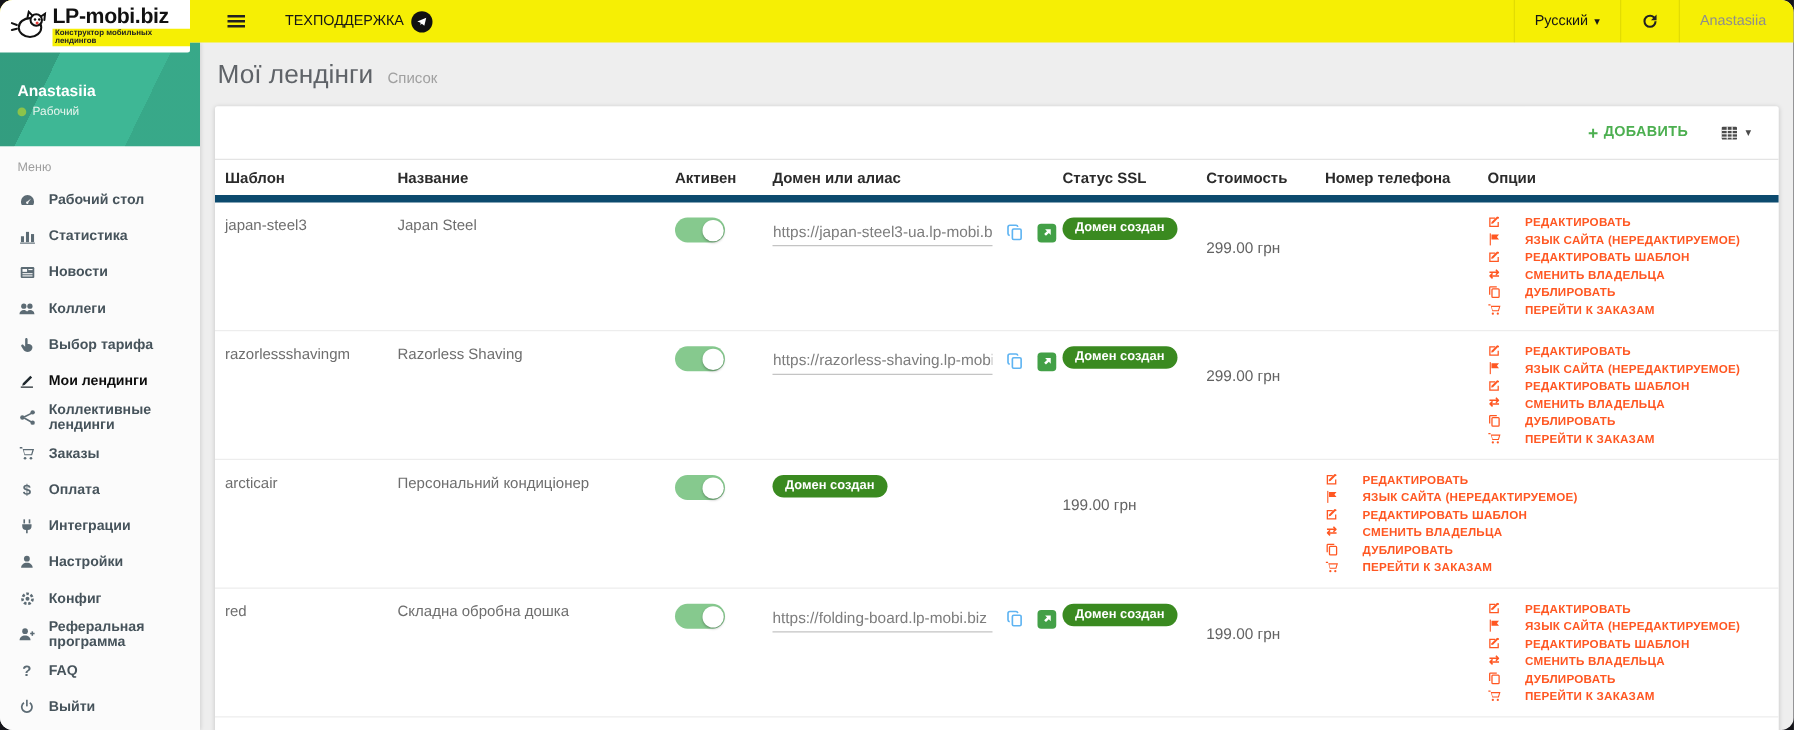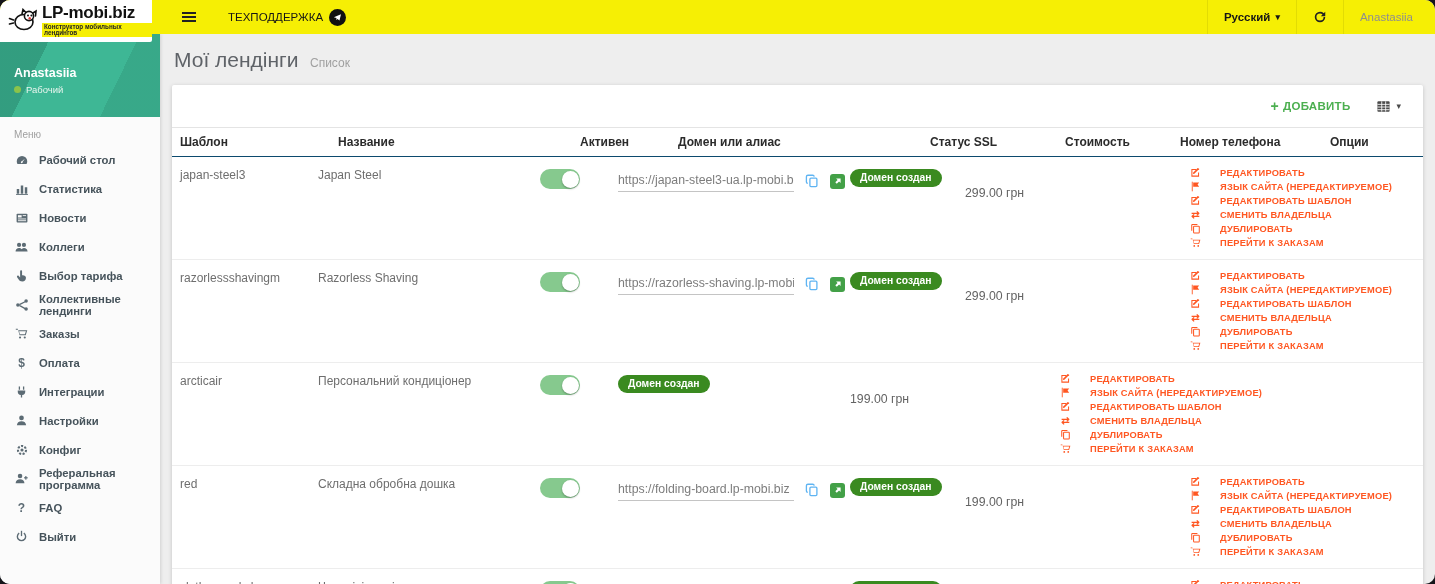--- a/index.html
+++ b/index.html
@@ -11,21 +11,21 @@
   .logo{position:absolute;top:0;left:0;width:152px;height:42px;background:#ffffff;display:flex;align-items:center;z-index:31;padding-left:8px;box-sizing:border-box;border-bottom-right-radius:2px;}
   .logo svg{flex:0 0 auto;}
   .logo-txt{margin-left:4px;line-height:1;}
   .brand{font-weight:bold;font-size:17px;color:#111;letter-spacing:-0.3px;}
   .tagline{display:inline-block;margin-top:2px;font-size:6.3px;font-weight:bold;color:#222;background:#f6ef04;padding:1px 2px;}
   .hamburger{margin-left:172px;width:34px;height:34px;display:flex;align-items:center;justify-content:center;cursor:pointer;}
   .hamburger span{display:block;width:14px;height:2px;background:#222;box-shadow:0 -4px 0 #222,0 4px 0 #222;}
   .support{margin-left:22px;display:flex;align-items:center;gap:6px;font-size:11.5px;font-weight:normal;color:#161616;cursor:pointer;}
   .tg-circle{width:17px;height:17px;border-radius:50%;background:#111;display:flex;align-items:center;justify-content:center;}
   .topbar-right{margin-left:auto;display:flex;align-items:stretch;height:100%;}
-  .tb-item{display:flex;align-items:center;padding:0 16px;font-size:11.5px;font-weight:bold;color:#161616;border-left:1px solid rgba(0,0,0,0.08);cursor:pointer;}
+  .tb-item{display:flex;align-items:center;padding:0 16px;font-size:11.5px;font-weight:normal;color:#161616;border-left:1px solid rgba(0,0,0,0.08);cursor:pointer;}
   .tb-user{color:#8e8e8e;font-weight:normal;padding-right:22px;}
   .caret{font-size:9px;margin-left:5px;color:#161616;}
 
   
   .sidebar{position:absolute;top:34px;left:0;width:160px;bottom:0;background:#fbfbfb;box-shadow:1px 0 3px rgba(0,0,0,0.12);z-index:20;}
   .user-panel{height:83px;position:relative;overflow:hidden;background:
       linear-gradient(116deg, rgba(0,40,30,0.18) 0 26%, rgba(0,0,0,0) 26%),
       linear-gradient(296deg, rgba(0,40,30,0.10) 0 30%, rgba(0,0,0,0) 30%),
       #3eb795;}
   .user-name{position:absolute;left:14px;top:32px;color:#ffffff;font-size:12.5px;font-weight:bold;}
@@ -44,21 +44,21 @@
   .page-title{display:inline;font-size:21px;font-weight:400;color:#5f6368;}
   .page-sub{font-size:12px;color:#a0a0a0;margin-left:7px;}
   .card{margin-top:13px;background:#ffffff;border-radius:2px;box-shadow:0 1px 4px rgba(0,0,0,0.18);height:540px;overflow:hidden;}
   .card-toolbar{height:42px;display:flex;align-items:center;justify-content:flex-end;gap:26px;padding-right:22px;}
   .add-btn{display:flex;align-items:center;gap:4px;color:#4caf50;font-size:11.5px;font-weight:bold;letter-spacing:0.3px;cursor:pointer;}
   .add-plus{font-size:14px;font-weight:bold;}
   .grid-btn{display:flex;align-items:center;gap:5px;color:#4a4a4a;cursor:pointer;}
   .grid-caret{font-size:9px;color:#4a4a4a;}
 
   .thead,.trow{display:grid;grid-template-columns:138px 222px 78px 232px 115px 95px 130px 1fr;padding:0 0 0 8px;}
-  .thead{border-top:1px solid #e4e4e4;border-bottom:1px solid #0c4a6e;height:28px;align-items:center;gap:20px;}
+  .thead{border-top:1px solid #e4e4e4;border-bottom:6px solid #0c4a6e;height:28px;align-items:center;}
   .th{font-size:12px;font-weight:bold;color:#2b2b2b;}
   .trow{height:103px;border-bottom:1px solid #ededed;align-items:start;padding-top:11px;box-sizing:border-box;}
   .cell{font-size:12px;color:#6e6e6e;}
   .c-price{font-size:12.3px;color:#636363;margin-top:18px;}
 
   .switch{width:40px;height:20px;border-radius:10px;background:#86c98e;position:relative;cursor:pointer;margin-top:1px;}
   .switch .knob{position:absolute;top:1.5px;right:1.5px;width:17px;height:17px;border-radius:50%;background:#ffffff;box-shadow:0 1px 2px rgba(0,0,0,0.3);}
 
   .domain-wrap{display:flex;align-items:flex-start;gap:11px;margin-top:5px;}
   .domain-input{width:176px;border:none;border-bottom:1px solid #c4c4c4;font-size:12.3px;color:#7d7d7d;padding:0 0 4px;background:transparent;outline:none;font-family:"Liberation Sans",sans-serif;}
@@ -181,20 +181,28 @@
           </span>
     <span class="mi-label">Коллеги</span>
   </div>
         <div class="menu-item">
     <span class="mi-icon">
             <svg width="13" height="14" viewBox="0 0 16 16" fill="currentColor">
               <path d="M6.3 2.3c0-.7.5-1.3 1.2-1.3s1.2.6 1.2 1.3V7h1c2 0 3.8 1.3 3.8 3.3 0 2.7-1.8 4.5-4.5 4.5-2.3 0-3.6-.9-4.7-2.7L2.6 9.4c-.4-.6-.2-1.3.4-1.7.5-.3 1.2-.2 1.6.3l1.7 1.8z"></path>
             </svg>
           </span>
     <span class="mi-label">Выбор тарифа</span>
+  </div>
+        <div class="menu-item active">
+    <span class="mi-icon">
+            <svg width="13" height="13" viewBox="0 0 16 16" fill="currentColor">
+              <path d="M4 10.6 11.4 3.2l1.8 1.8-7.4 7.4-2.4.6zM2 13.8h12v1.1H2z"></path>
+            </svg>
+          </span>
+    <span class="mi-label">Мои лендинги</span>
   </div>
         <div class="menu-item">
     <span class="mi-icon">
             <svg width="14" height="14" viewBox="0 0 16 16" fill="currentColor">
               <circle cx="12.7" cy="3.3" r="2"></circle>
               <circle cx="3.3" cy="8" r="2"></circle>
               <circle cx="12.7" cy="12.7" r="2"></circle>
               <path d="m4.6 6.9 6.6-3.3.7 1.3-6.6 3.3zM5.3 7.8l6.6 3.7-.7 1.3-6.6-3.7z"></path>
             </svg>
           </span>

